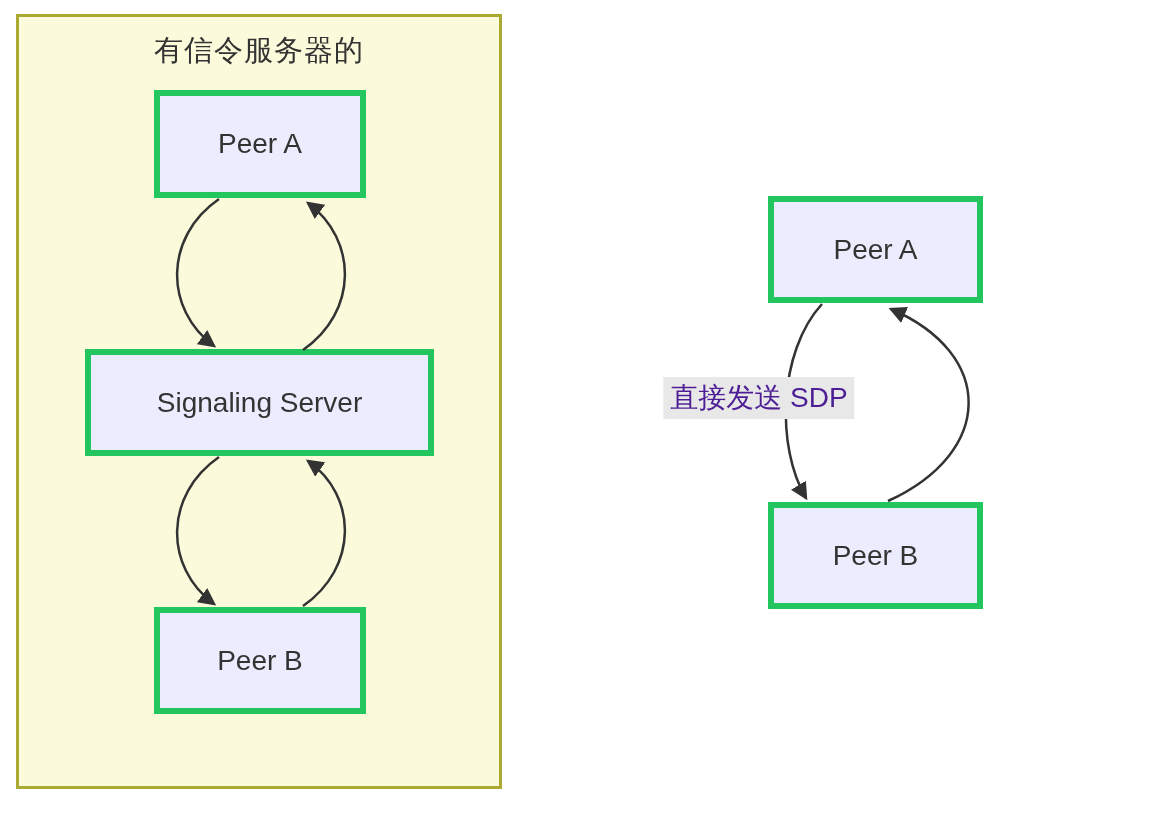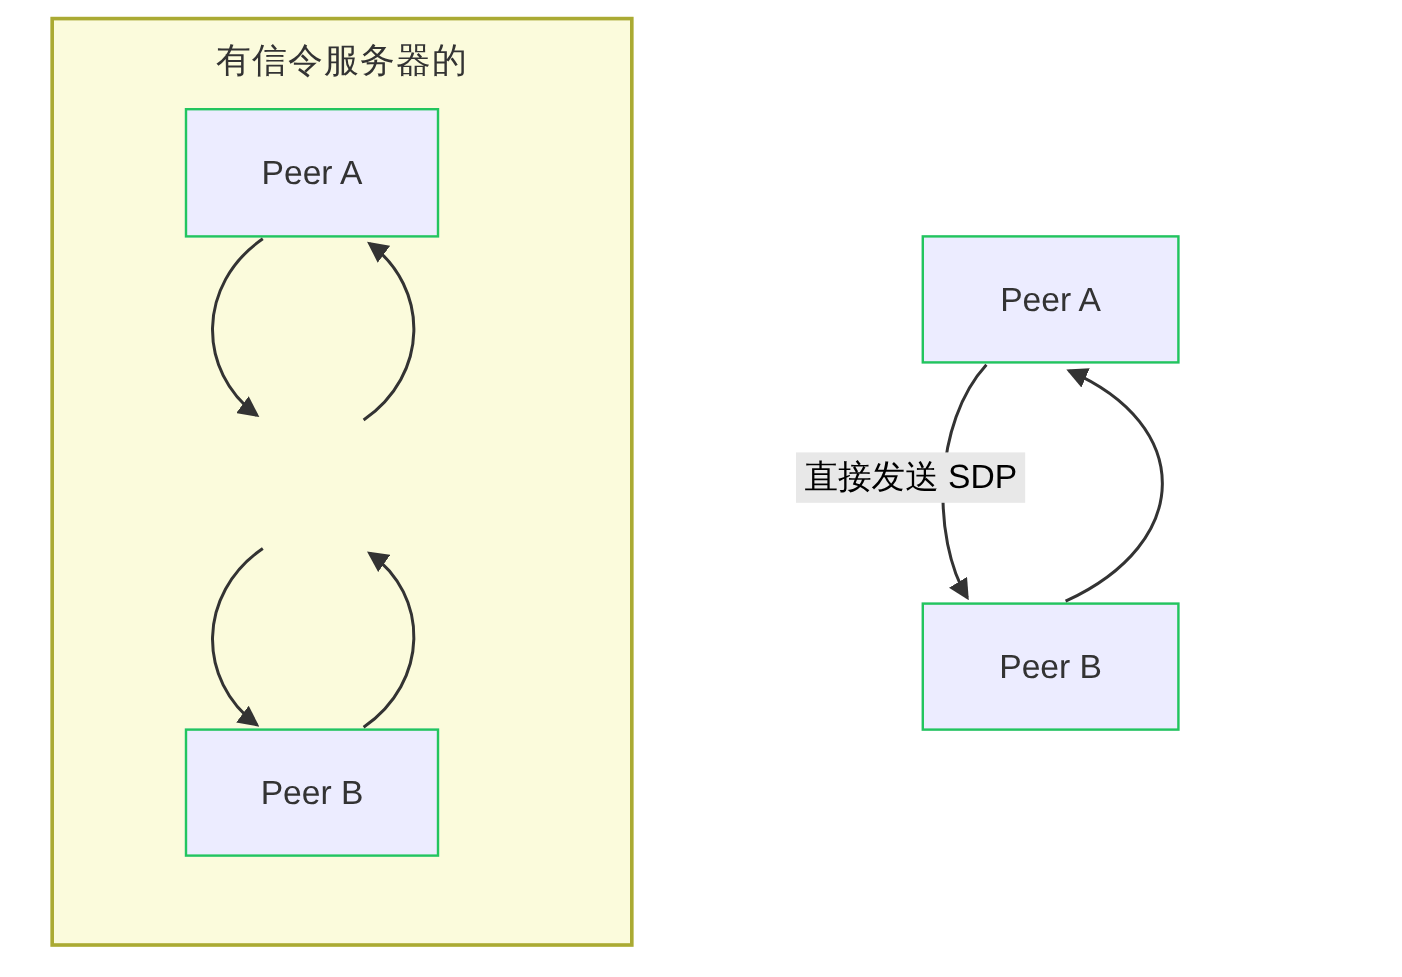--- a/index.html
+++ b/index.html
@@ -14,41 +14,40 @@
     height: 814px;
     background: #ffffff;
     overflow: hidden;
   }
   .cluster {
     position: absolute;
     box-sizing: border-box;
     background: #fbfbdc;
     border: 3px solid #aaaa33;
     z-index: 1;
-    margin-left: 26px;
   }
   .cluster-left  { left: 16px;  top: 14px;  width: 486px; height: 775px; }
   .cluster-right { left: 603px; top: 120px; width: 542px; height: 565px; }
   .cluster-title {
     position: absolute;
     left: 0; right: 0;
     text-align: center;
     font-size: 29px;
     font-weight: 400;
     color: #333333;
     z-index: 2;
     letter-spacing: 1px;
   }
   .cluster-left  .cluster-title { top: 14px; }
   .cluster-right .cluster-title { top: 9px; }
   .node {
     position: absolute;
     box-sizing: border-box;
     background: #ececff;
-    border: 2px solid #22c55e;
+    border: 6px solid #22c55e;
     display: flex;
     align-items: center;
     justify-content: center;
     font-size: 28px;
     color: #333333;
     z-index: 2;
   }
   .node-peer-a-left  { left: 154px; top: 90px;  width: 212px; height: 108px; }
   .node-signaling    { left: 85px;  top: 349px; width: 349px; height: 107px; }
   .node-peer-b-left  { left: 154px; top: 607px; width: 212px; height: 107px; }
@@ -64,21 +63,21 @@
   }
   .edges-layer path.edge {
     fill: none;
     stroke: #333333;
     stroke-width: 2.5px;
   }
   .edge-label {
     position: absolute;
     transform: translateX(-50%);
     background: #e8e8e8;
-    color: #000000;
+    color: #4c1d95;
     font-size: 28px;
     line-height: 1.2;
     padding: 4px 7px;
     white-space: nowrap;
     z-index: 4;
   }
   .edge-label-send  { left: 759px; top: 377px; }
   .edge-label-reply { left: 989px; top: 377px; }
 </style>
 </head>
@@ -86,20 +85,21 @@
 
 <div class="canvas">
 
   <div class="cluster cluster-left">
     <div class="cluster-title">有信令服务器的</div>
   </div>
 
 
   <div class="node node-peer-a-left">Peer A</div>
 
+  <div class="node node-signaling">Signaling Server</div>
 
   <div class="node node-peer-b-left">Peer B</div>
 
   <div class="node node-peer-a-right">Peer A</div>
 
   <div class="node node-peer-b-right">Peer B</div>
 
   <svg class="edges-layer" width="1168" height="814" viewBox="0 0 1168 814" xmlns="http://www.w3.org/2000/svg">
     <defs>
       <marker id="arrow" viewBox="0 0 10 10" refX="8.5" refY="5" markerWidth="7" markerHeight="7" orient="auto-start-reverse">

